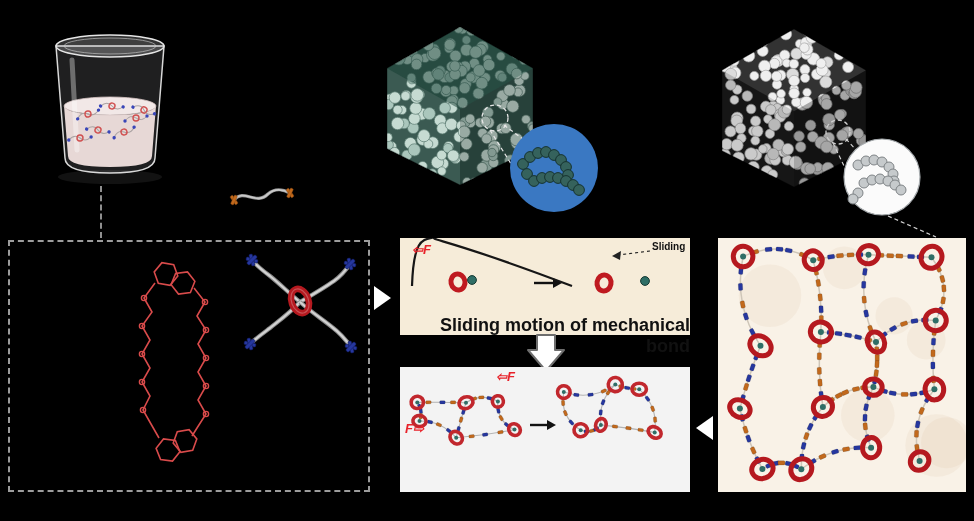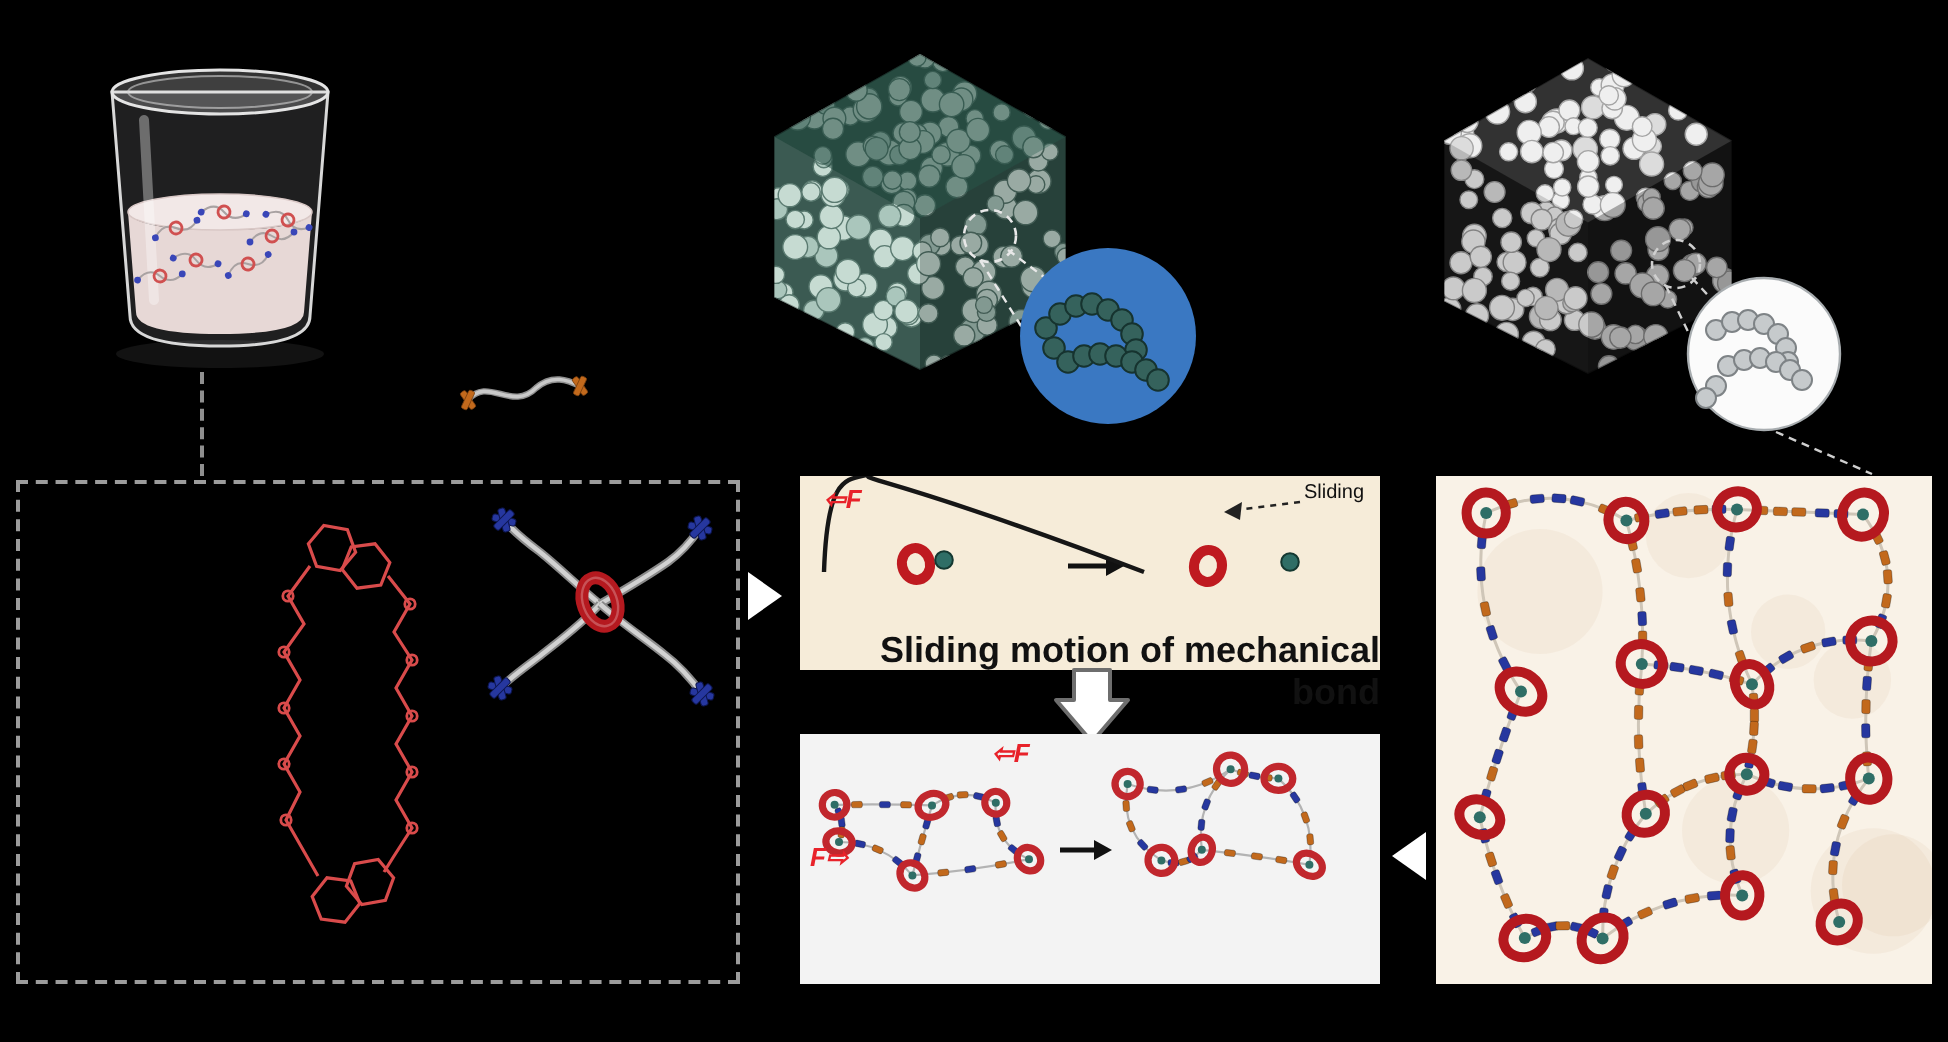--- a/index.html
+++ b/index.html
@@ -8,21 +8,21 @@
   .abs{position:absolute;}
   .vdash{width:0;border-left:2px dashed #8f8f8f;}
   .dashed-box{border:2px dashed #9c9c9c;background:transparent;}
   .tri-right{width:0;height:0;border-top:12px solid transparent;border-bottom:12px solid transparent;border-left:17px solid #fff;}
   .tri-left{width:0;height:0;border-top:12px solid transparent;border-bottom:12px solid transparent;border-right:17px solid #fff;}
   .panel-cream{background:#f6ecd9;}
   .panel-gray{background:#f3f3f3;}
   .panel-beige{background:#f9f2e7;}
   .caption{position:absolute;left:0;right:0;text-align:right;font-weight:bold;color:#111;font-size:18px;}
   .flabel{position:absolute;font-weight:bold;font-style:italic;color:#e8222a;font-size:13px;line-height:1;}
-  .slabel{position:absolute;font-weight:normal;color:#111;font-size:10px;line-height:1;padding-left:28px;}
+  .slabel{position:absolute;font-weight:bold;color:#111;font-size:10px;line-height:1;padding-left:28px;}
   svg{display:block;}
 </style>
 </head>
 <body>
 
 <div id="fig">
 
   <svg id="svg-beaker" class="abs" style="left:48px;top:26px" width="130" height="160" viewBox="0 0 130 160">
       <ellipse cx="62" cy="151" rx="52" ry="7" fill="rgba(255,255,255,0.07)"></ellipse>
       <path d="M8,20 L17,132 Q17,147 62,147 Q107,147 107,132 L116,20 Z" fill="rgba(240,240,245,0.13)" stroke="#d8d8d8" stroke-width="1.5"></path>

